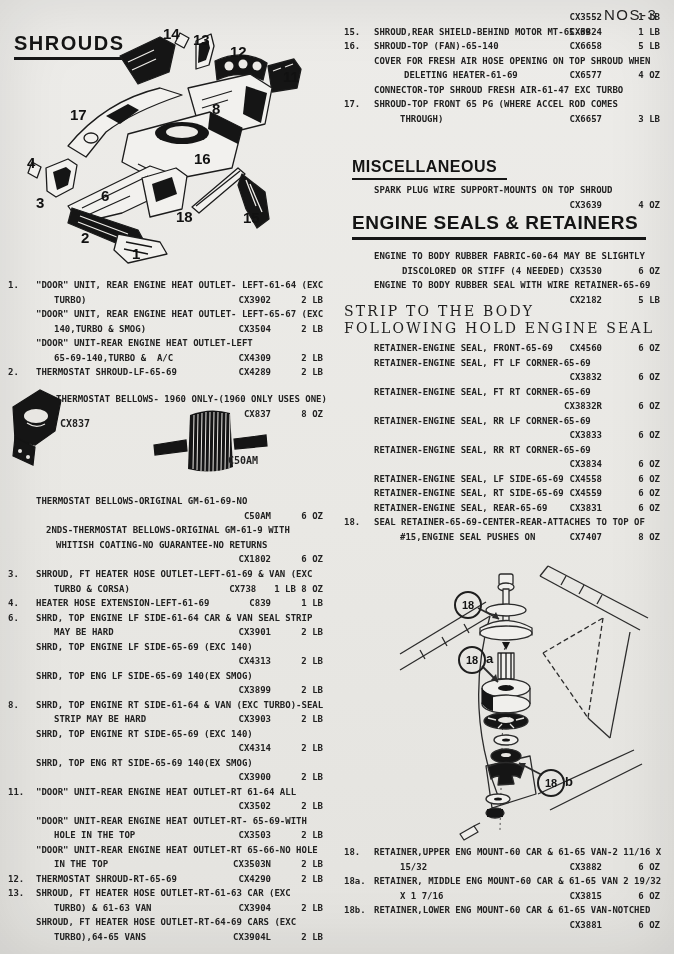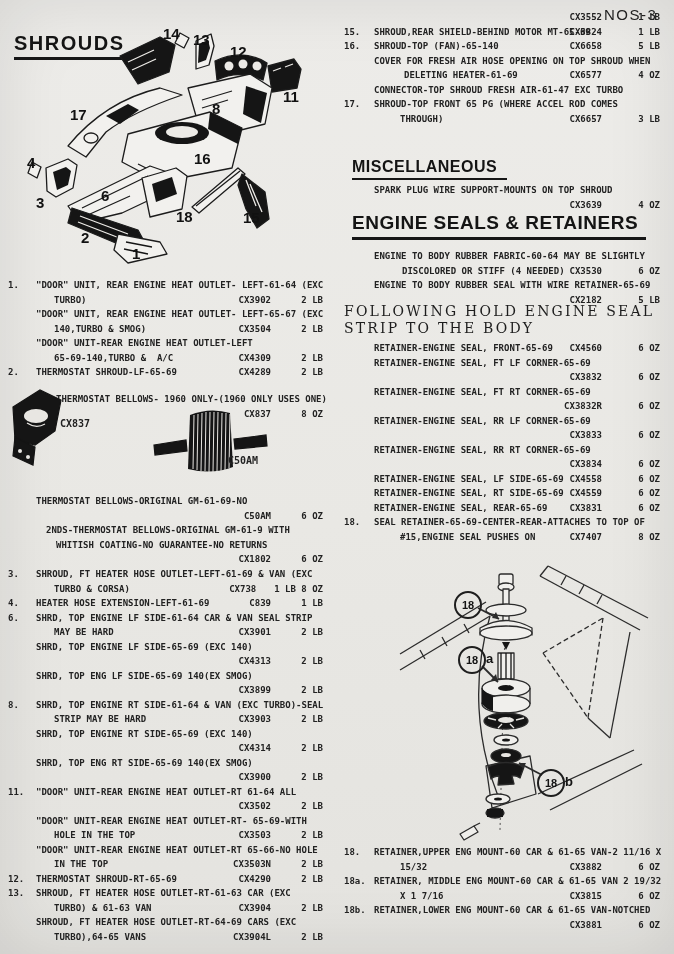--- a/index.html
+++ b/index.html
@@ -101,21 +101,21 @@
       <path d="M70 200 l48 18 M68 206 l44 17" stroke="#eceae6"></path>
 
       <path d="M108 218 L150 226 L157 238 L118 247 L104 234 z" fill="#f2f1ee"></path>
       <path d="M116 226 l26 5 M114 233 l24 5" stroke="#151515"></path>
     </g>
   </svg>
 
   <span class="dnum" style="left:163px;top:25px">14</span>
   <span class="dnum" style="left:193px;top:31px">13</span>
   <span class="dnum" style="left:230px;top:43px">12</span>
-  <span class="dnum" style="left:283px;top:88px">11</span>
+  <span class="dnum" style="left:283px;top:68px">11</span>
   <span class="dnum" style="left:70px;top:106px">17</span>
   <span class="dnum" style="left:212px;top:100px">8</span>
   <span class="dnum" style="left:194px;top:150px">16</span>
   <span class="dnum" style="left:27px;top:154px">4</span>
   <span class="dnum" style="left:36px;top:194px">3</span>
   <span class="dnum" style="left:101px;top:187px">6</span>
   <span class="dnum" style="left:176px;top:208px">18</span>
   <span class="dnum" style="left:243px;top:209px">15</span>
   <span class="dnum" style="left:81px;top:229px">2</span>
   <span class="dnum" style="left:132px;top:245px">1</span>
@@ -499,22 +499,22 @@
         <span class="n"></span>
         <span class="t"></span>
         <span class="pw">
           <span class="p">CX2182</span>
           <span class="w">5 LB</span>
         </span>
       </div>
     </div>
 
   <div class="following">
+    <div>STRIP TO THE BODY</div>
     <div>FOLLOWING HOLD ENGINE SEAL</div>
-    <div>STRIP TO THE BODY</div>
   </div>
 
   <div class="rows col-right" style="top:341px">
       <div class="row">
         <span class="n"></span>
         <span class="t">RETAINER-ENGINE SEAL, FRONT-65-69</span>
         <span class="pw">
           <span class="p">CX4560</span>
           <span class="w">6 OZ</span>
         </span>

